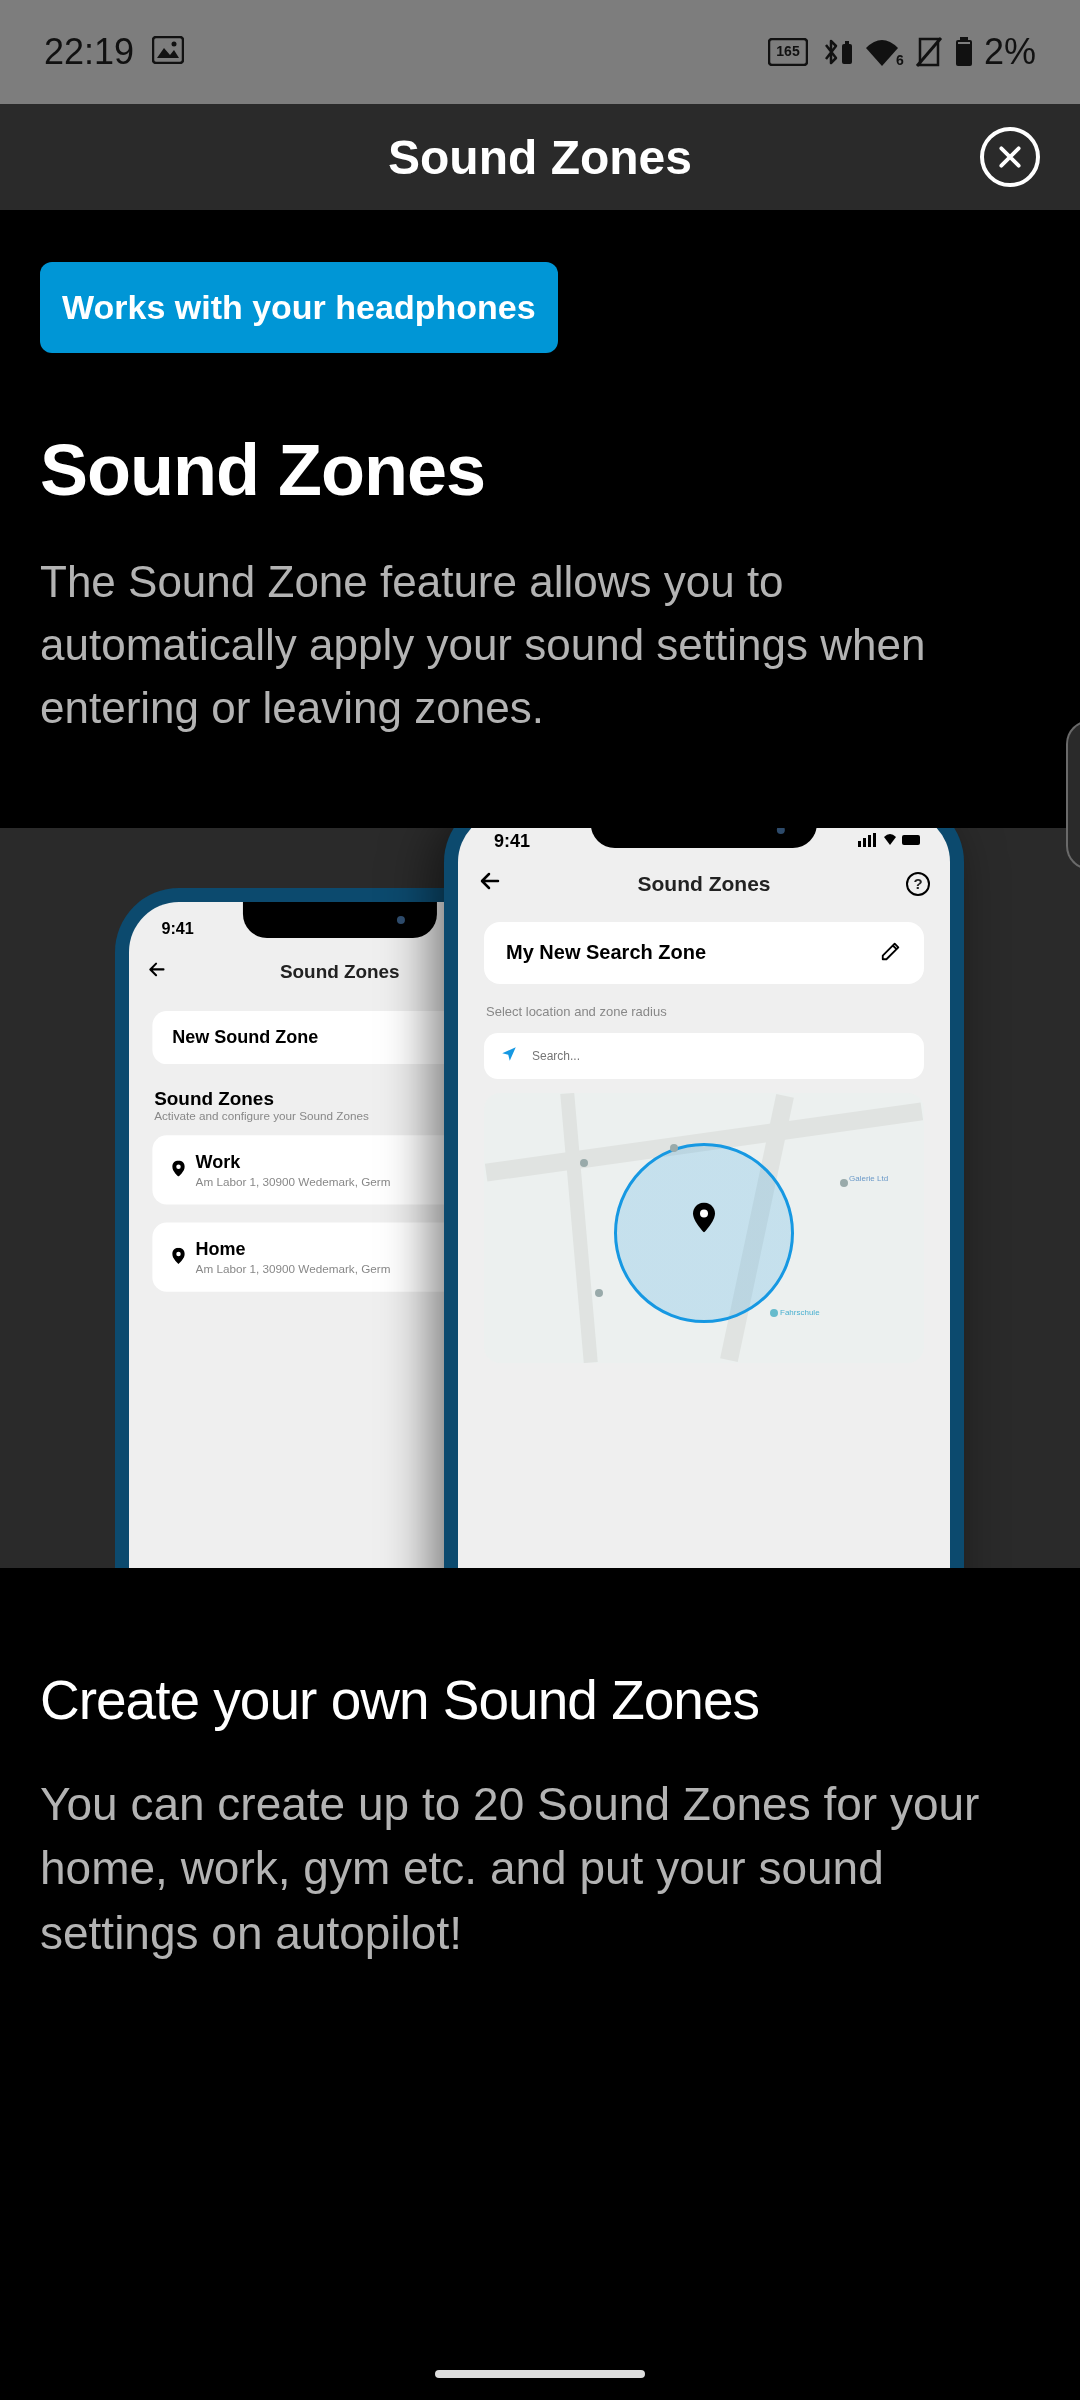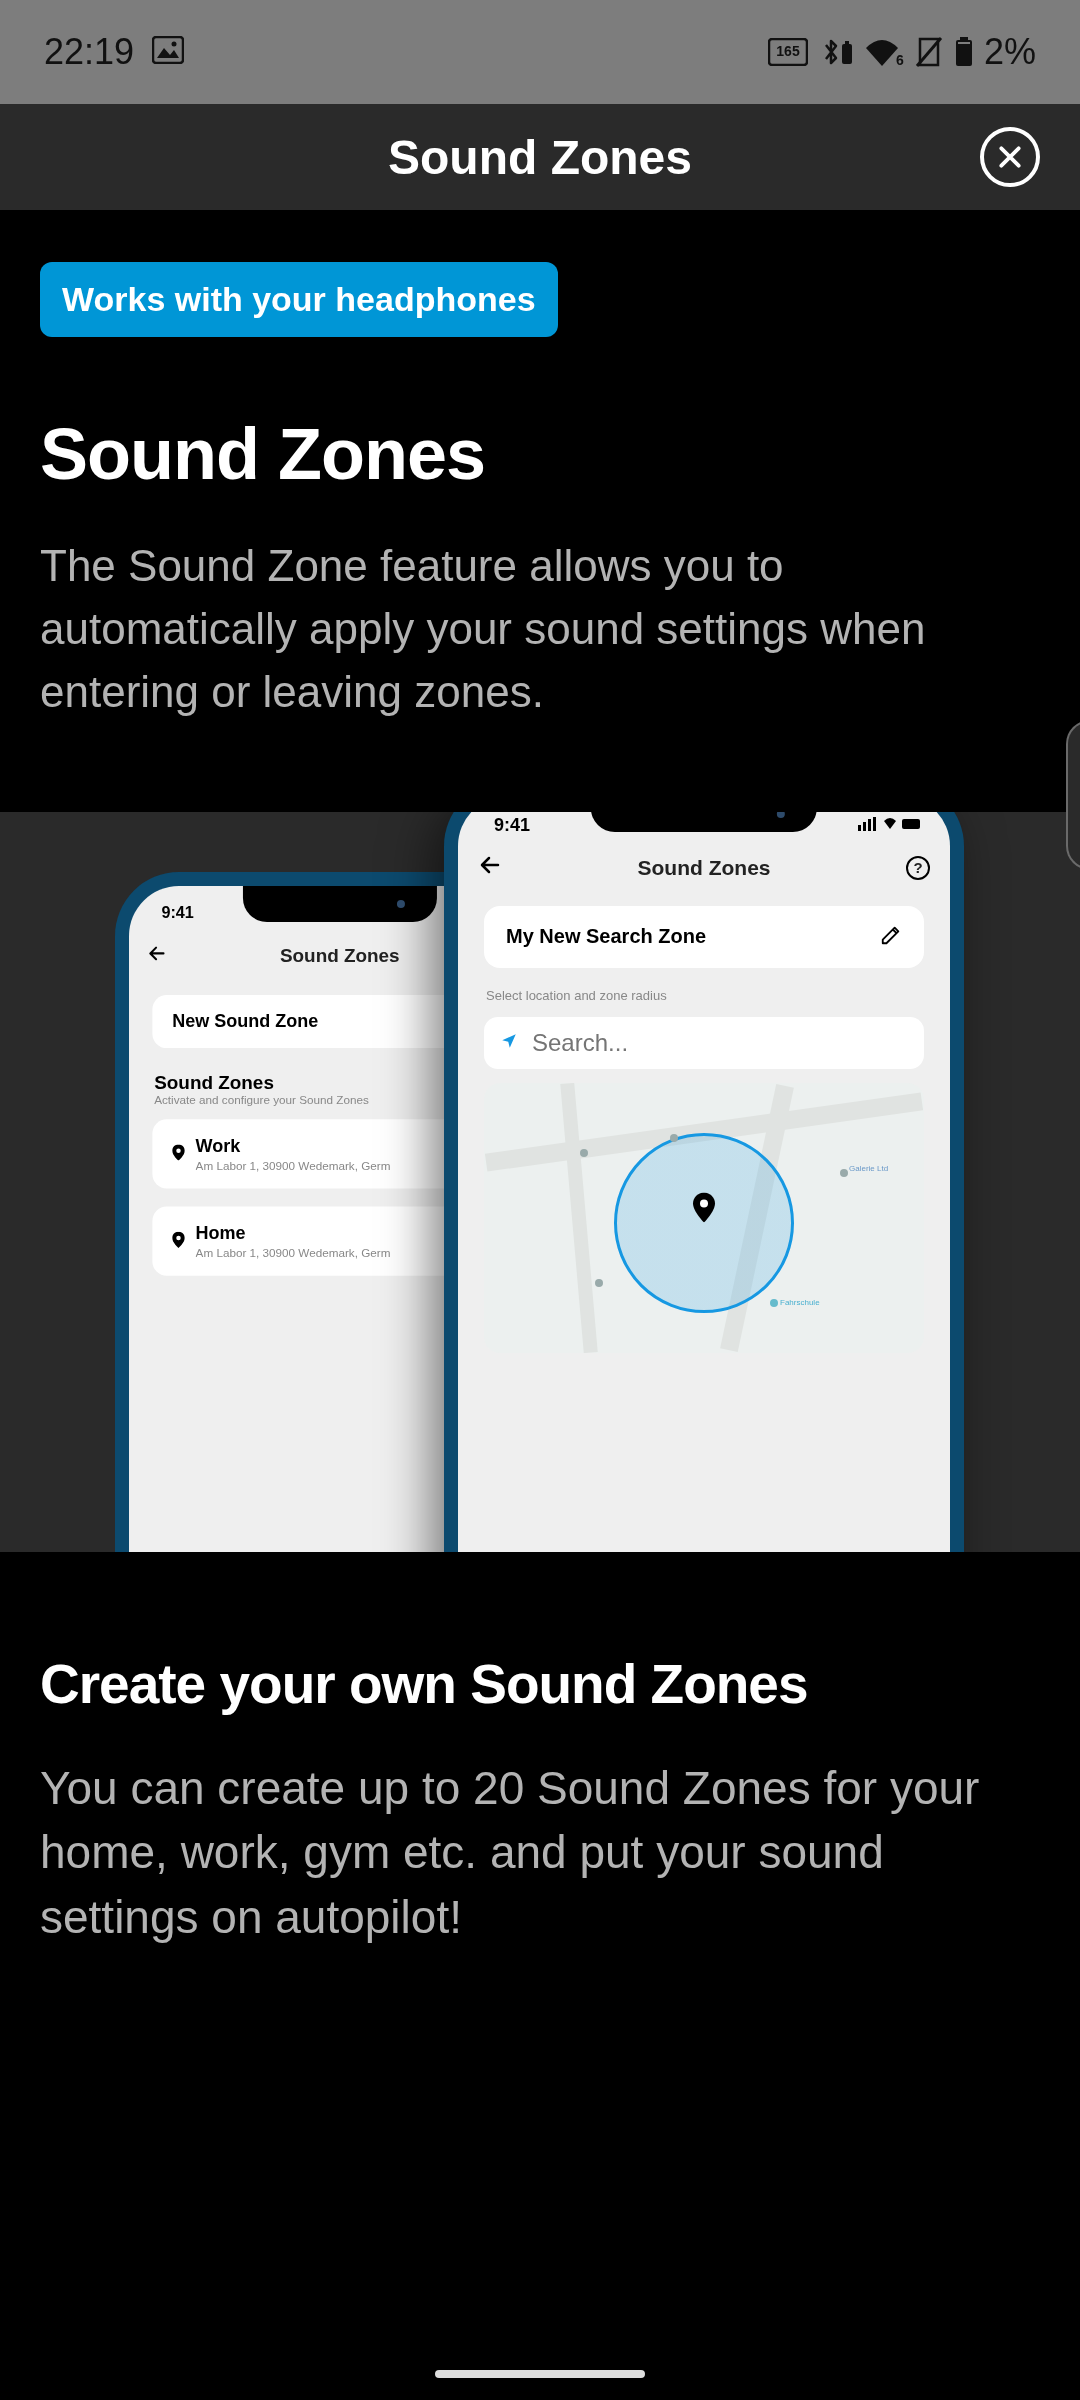--- a/index.html
+++ b/index.html
@@ -62,21 +62,21 @@
     .content {
       background: #000;
       padding: 52px 40px 0 40px;
     }
     .badge {
       display: inline-block;
       background: #0096d6;
       color: #fff;
       font-size: 34px;
       font-weight: 700;
-      padding: 18px 22px;
+      padding: 26px 22px;
       border-radius: 12px;
     }
     .h1 {
       color: #fff;
       font-size: 72px;
       font-weight: 800;
       margin-top: 76px;
       letter-spacing: -1px;
     }
     .desc {
@@ -171,21 +171,21 @@
     .card .csub { font-size: 13px; color: #888; margin-top: 3px; white-space: nowrap; overflow: hidden; }
 
     .section-title { font-size: 21px; font-weight: 800; color: #000; padding: 6px 2px 0 2px; }
     .section-sub { font-size: 13px; color: #888; padding: 0 2px 14px 2px; white-space: nowrap; overflow: hidden; }
 
     .searchbox {
       background: #fff; border-radius: 14px; padding: 12px 16px;
       display: flex; align-items: center; gap: 14px; margin-bottom: 14px;
     }
     .searchbox input {
-      border: none; outline: none; font-size: 24px; color: #888; flex: 1; background: transparent;
+      border: none; outline: none; font-size: 12px; color: #888; flex: 1; background: transparent;
     }
 
     .map {
       background: #ecf0ef; border-radius: 16px; height: 270px; position: relative; overflow: hidden;
     }
     .map .road {
       position: absolute; background: #e0e3e1;
     }
     .map .zone-ring {
       position: absolute; left: 50%; top: 52%; transform: translate(-50%, -50%);
@@ -205,21 +205,21 @@
       left: 444px; top: -30px; width: 520px; height: 1040px;
       box-shadow: -12px 12px 50px rgba(0,0,0,0.5);
     }
     .phone-back .p-statusbar,
     .phone-back .p-topbar,
     .phone-back .p-body { transform: scale(0.9); transform-origin: top left; width: 111%; }
 
     .h2 {
       color: #fff;
       font-size: 55px;
-      font-weight: 700;
+      font-weight: 400;
       margin-top: 100px;
       letter-spacing: -1px;
     }
     .desc2 {
       color: #b3b3b3;
       font-size: 46px;
       font-weight: 500;
       line-height: 1.4;
       margin-top: 40px;
     }

